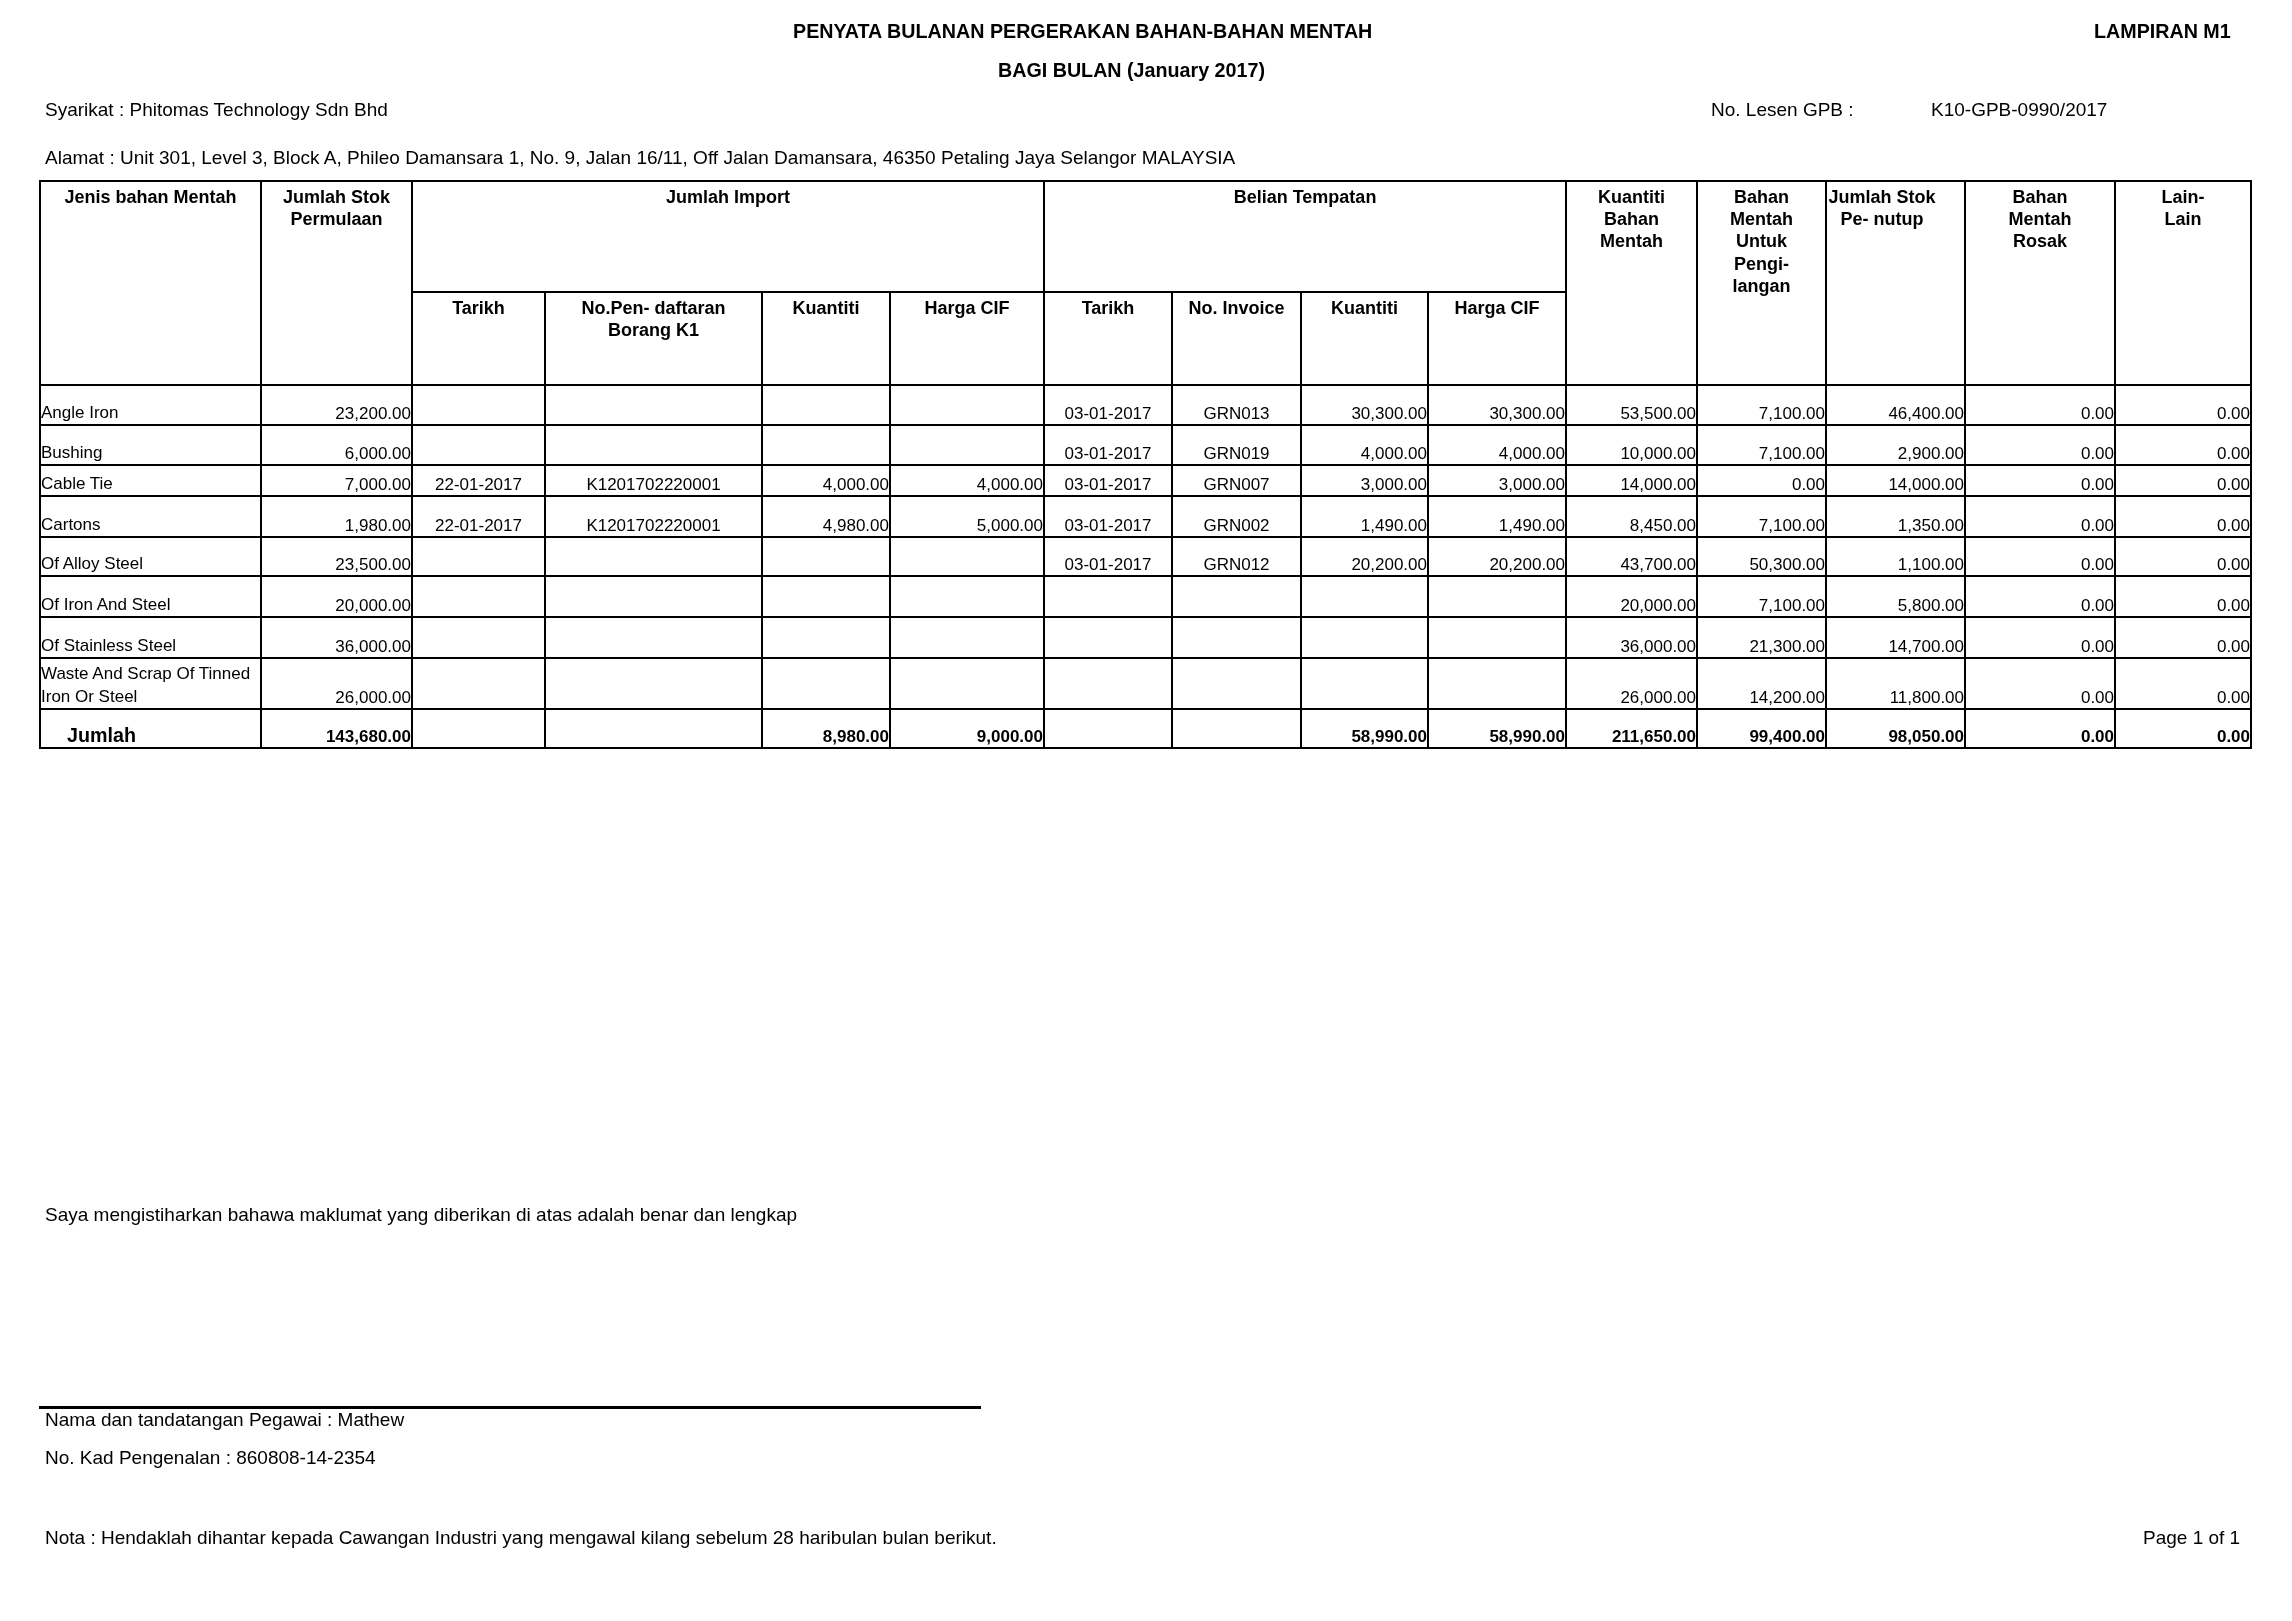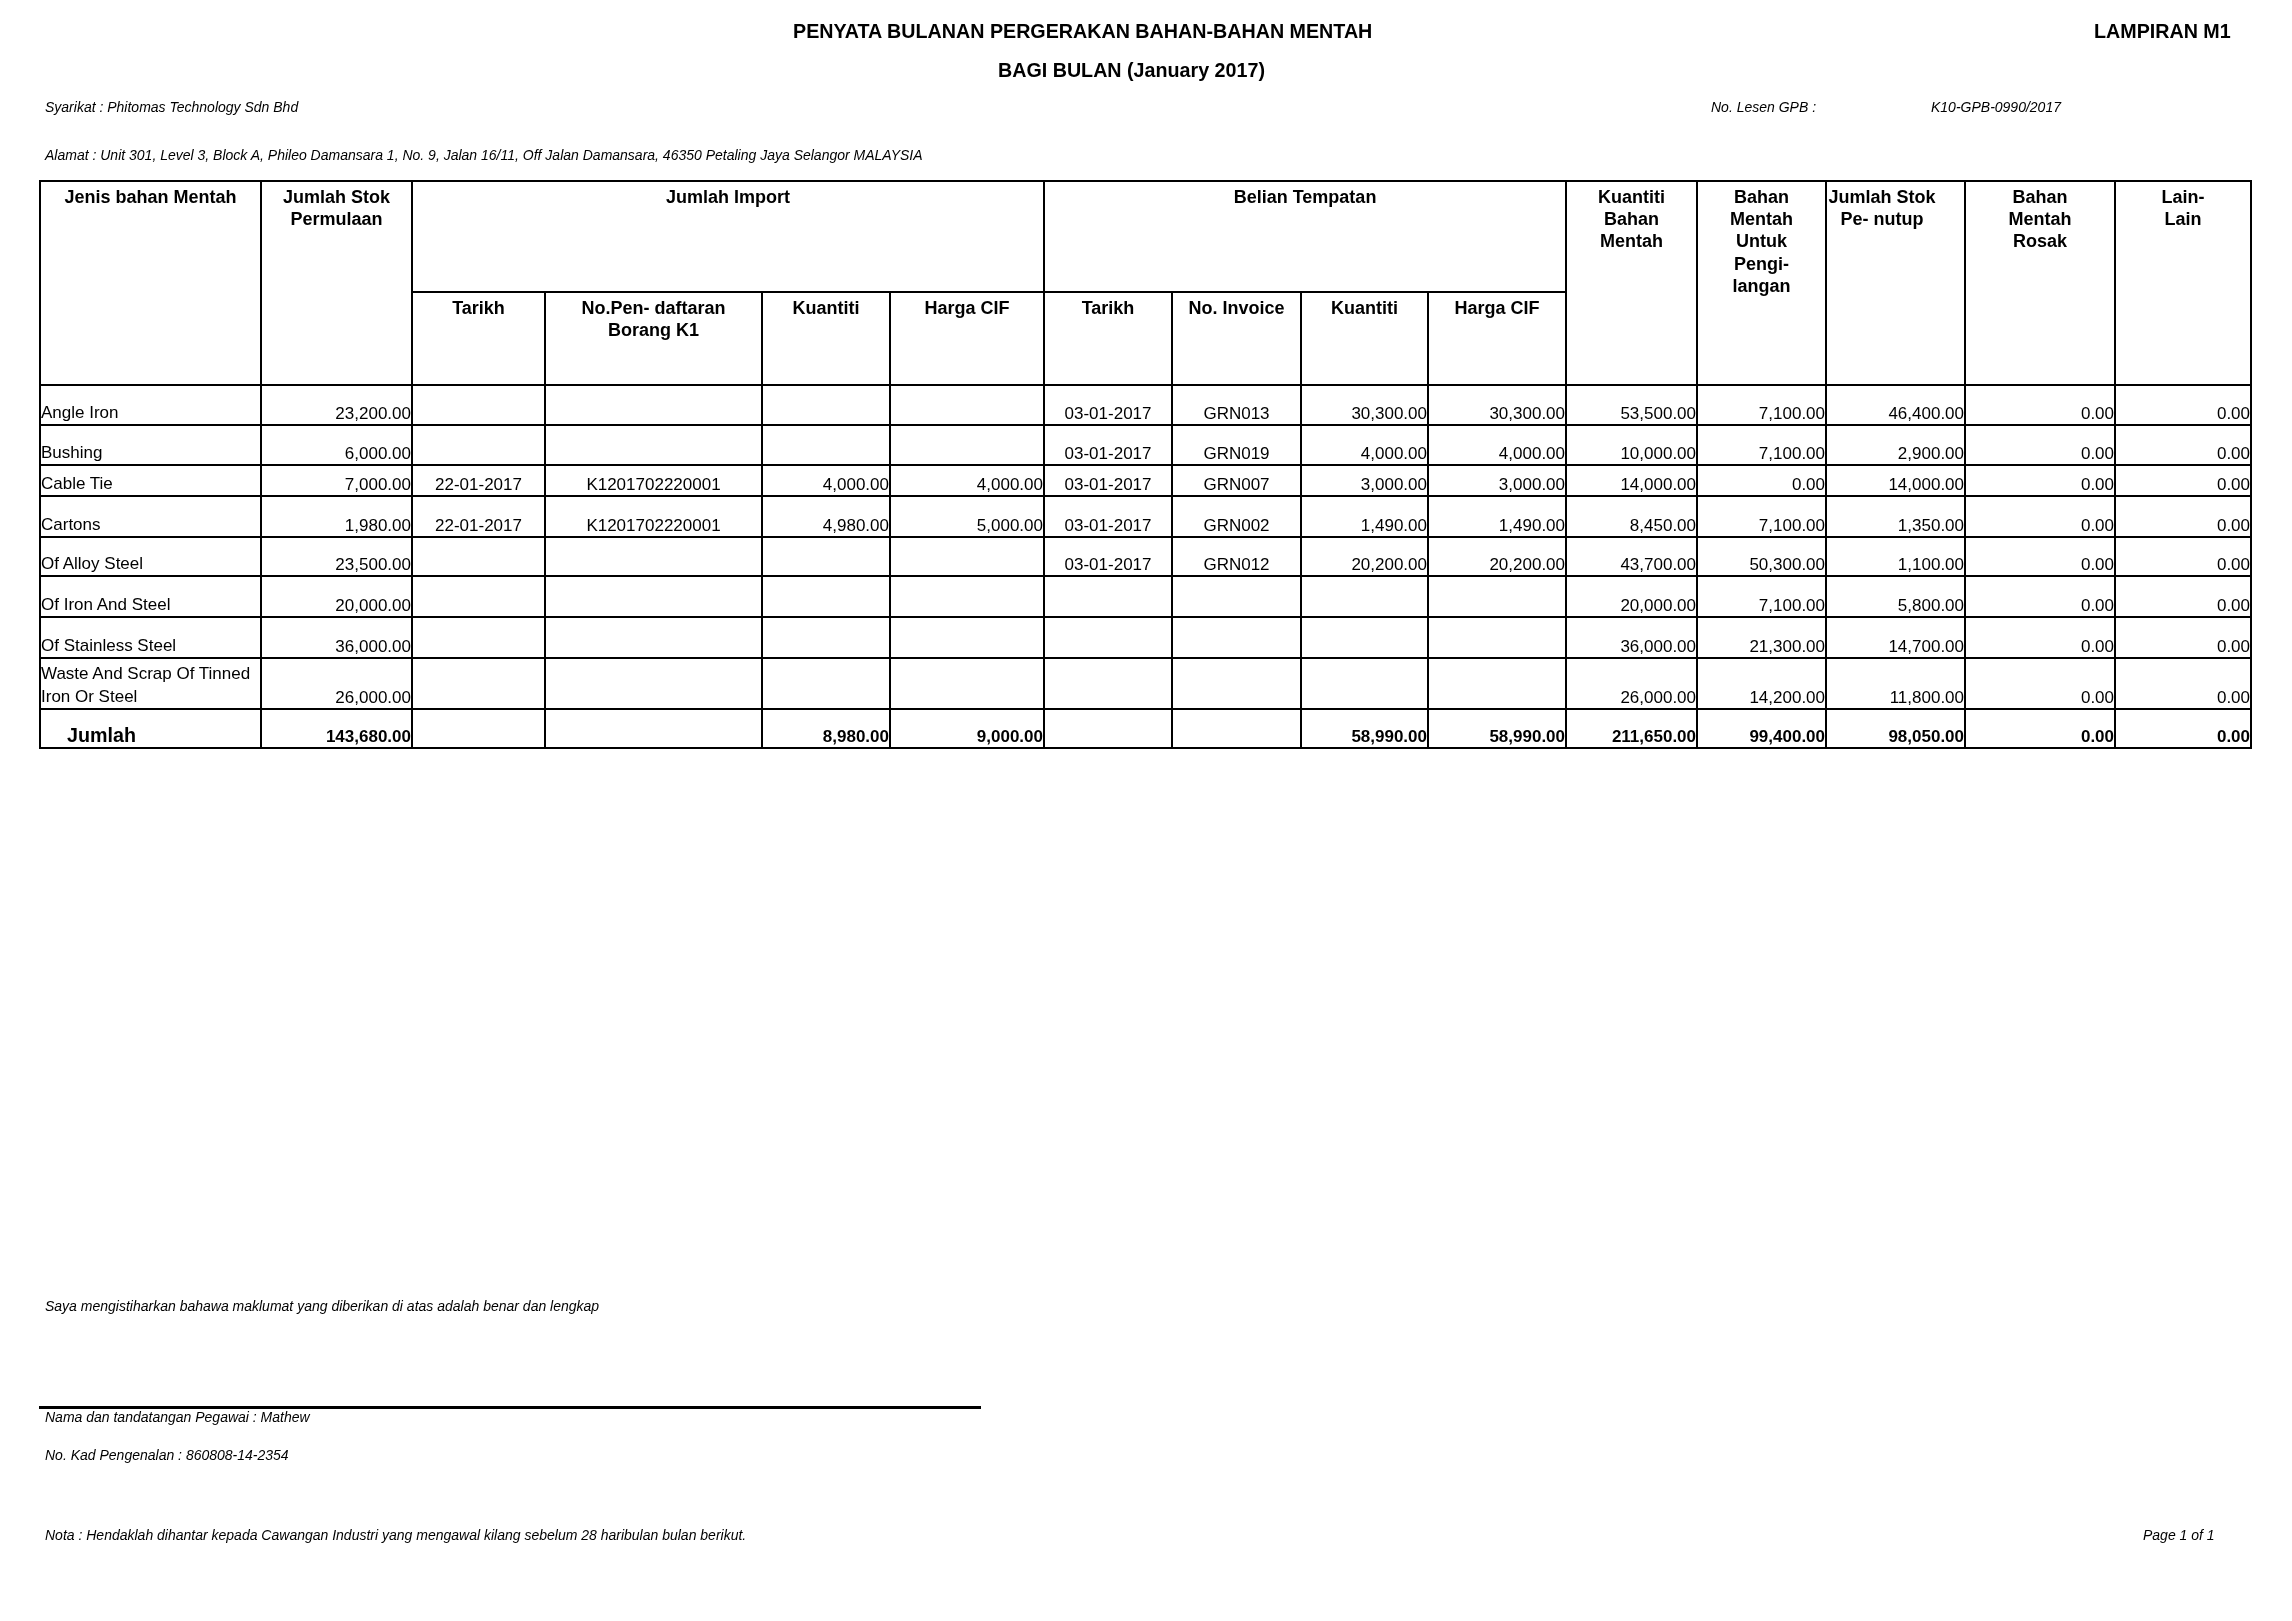--- a/index.html
+++ b/index.html
@@ -1,20 +1,20 @@
 <!DOCTYPE html>
 <html style="font-size:14.3px"><head>
 <meta charset="utf-8">
 <style>
   html, body { margin: 0; padding: 0; background: #ffffff; }
   body { width: 2293px; height: 1622px; position: relative; overflow: hidden;
          font-family: "Liberation Sans", sans-serif; color: #000; }
   .abs { position: absolute; white-space: nowrap; }
   .title { font-weight: bold; font-size: 19.7px; }
-  .txt { font-size: 14px; font-style: italic; }
+  .txt { font-size: 19px; }
   table.stmt { position: absolute; left: 39px; top: 180px; border-collapse: collapse;
                table-layout: fixed; width: 2212px; }
   table.stmt td, table.stmt th { border: 2.7px solid #000; padding: 0; overflow: hidden; }
   table.stmt th { font-weight: bold; font-size: 18px; vertical-align: top; text-align: center;
                   line-height: 22.4px; padding-top: 3.6px; }
   table.stmt td { font-size: 17px; vertical-align: bottom; }
   td.name { text-align: left; font-size: 19.7px; vertical-align: top; padding: 0 3.6px; line-height: 23px; }
   td.num { text-align: right; padding: 0 2.7px 2.7px 0; }
   td.ctr { text-align: center; padding-bottom: 2.7px; }
   tr.total td { font-weight: bold; padding-left: 26px; }
@@ -223,19 +223,19 @@
         <td class="num">58,990.00</td>
         <td class="num">211,650.00</td>
         <td class="num">99,400.00</td>
         <td class="num">98,050.00</td>
         <td class="num">0.00</td>
         <td class="num">0.00</td>
       </tr>
     </tbody>
 </table>
 
-<div class="abs txt" style="left:45px; top:1298px;">Saya mengistiharkan bahawa maklumat yang diberikan di atas adalah benar dan lengkap</div>
+<div class="abs txt" style="left:45px; top:1204px;">Saya mengistiharkan bahawa maklumat yang diberikan di atas adalah benar dan lengkap</div>
 <div class="sigline"></div>
 <div class="abs txt" style="left:45px; top:1409px;">Nama dan tandatangan Pegawai : Mathew</div>
 <div class="abs txt" style="left:45px; top:1447px;">No. Kad Pengenalan : 860808-14-2354</div>
 <div class="abs txt" style="left:45px; top:1527px;">Nota : Hendaklah dihantar kepada Cawangan Industri yang mengawal kilang sebelum 28 haribulan bulan berikut.</div>
 <div class="abs txt" style="left:2143px; top:1527px;">Page 1 of 1</div>
 
 
 </body></html>

